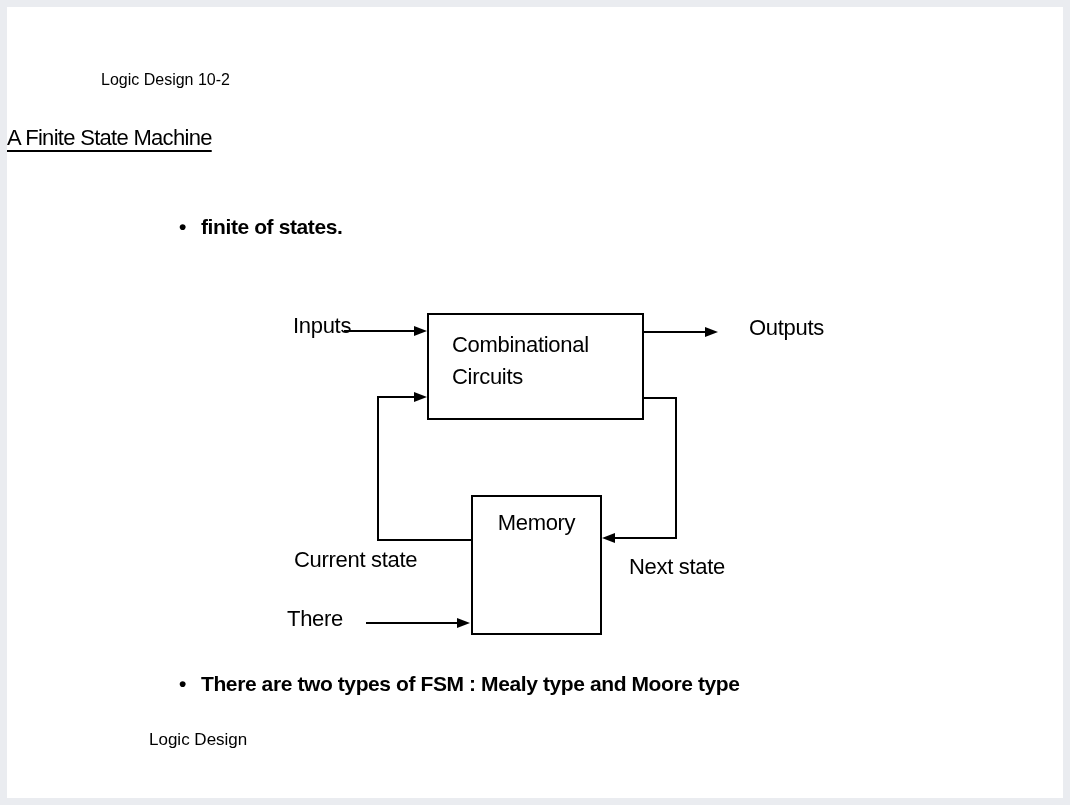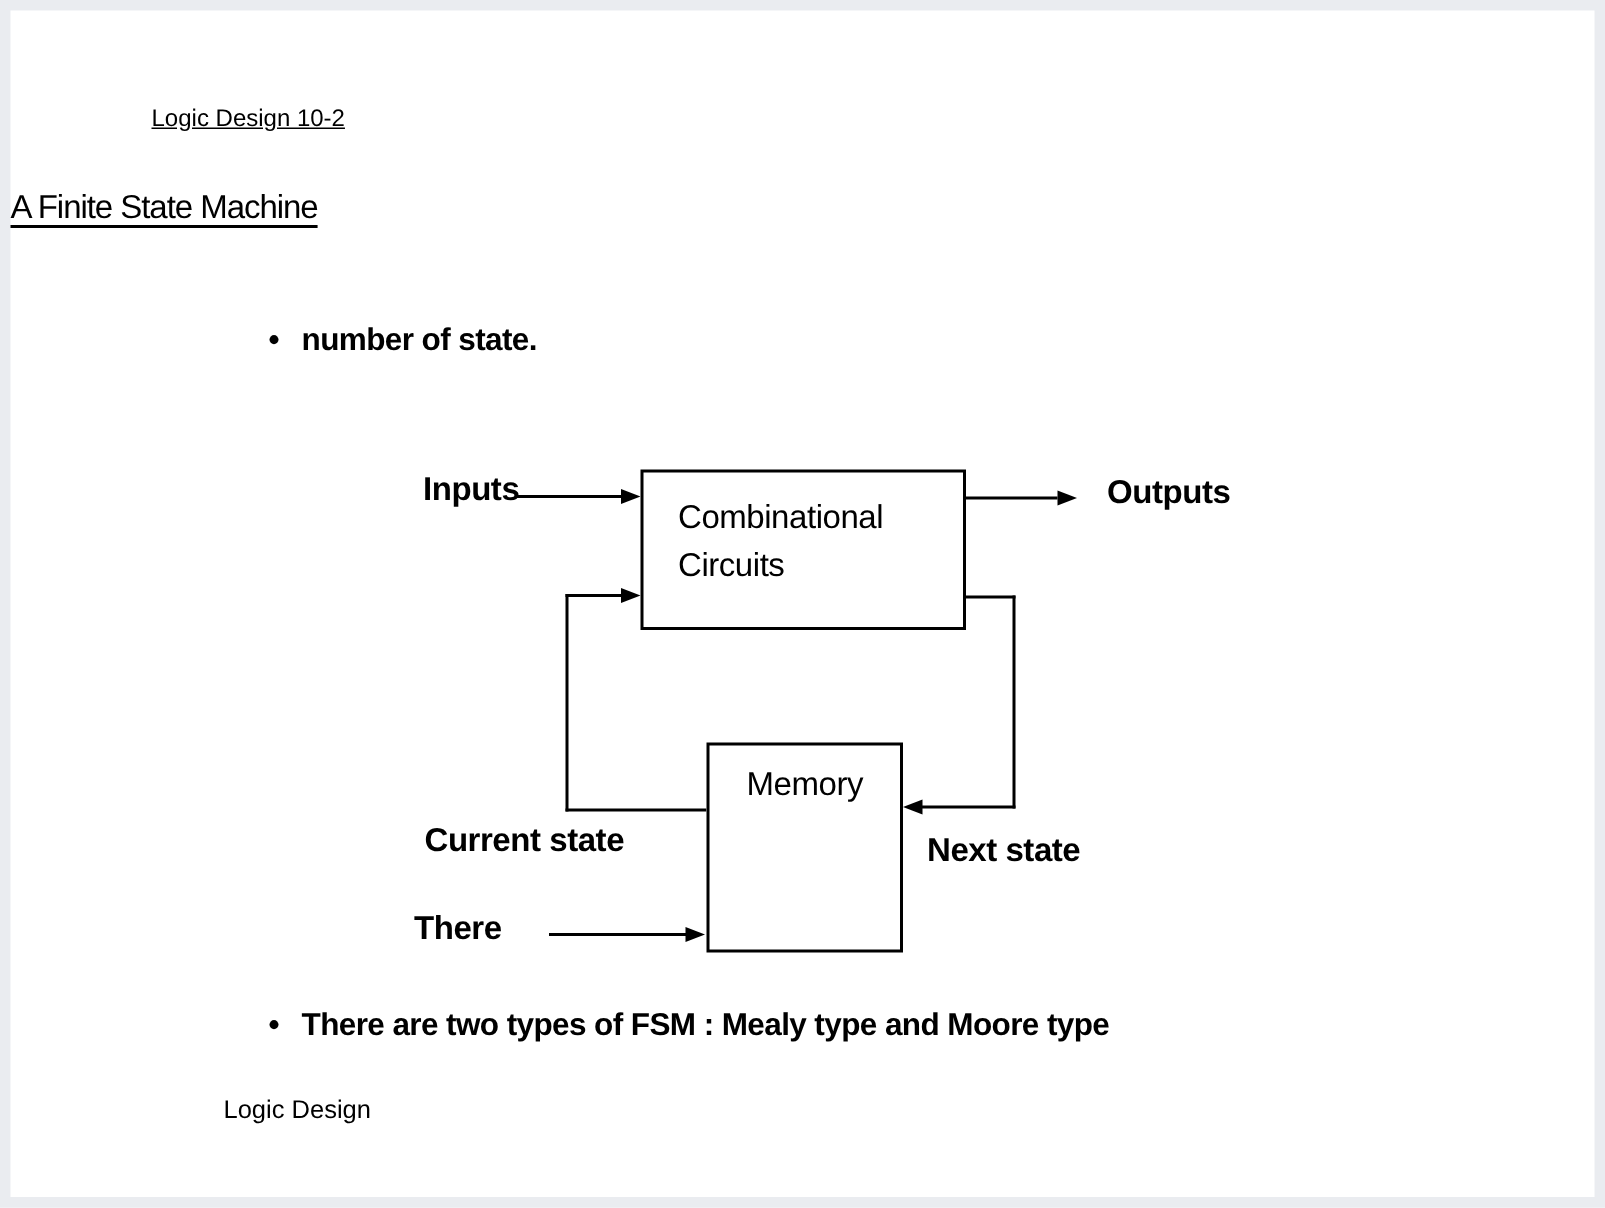--- a/index.html
+++ b/index.html
@@ -19,21 +19,20 @@
     width: 1056px;
     height: 791px;
     background: #ffffff;
   }
   .hdr {
     position: absolute;
     left: 94px;
     top: 64px;
     font-size: 16px;
     white-space: nowrap;
-    text-decoration: underline;
   }
   .title {
     position: absolute;
     left: 0;
     top: 118px;
     width: 100%;
     text-align: left;
     font-size: 22px;
     letter-spacing: -0.7px;
     text-decoration: underline;
@@ -48,25 +47,26 @@
     letter-spacing: -0.4px;
     line-height: 30px;
     white-space: nowrap;
   }
   .bullet-item .marker {
     width: 22px;
     flex: 0 0 22px;
   }
   .lbl {
     position: absolute;
-    font-weight: bold;
+    font-weight: normal;
     font-size: 22px;
     letter-spacing: -0.3px;
     line-height: 24px;
     white-space: nowrap;
+    margin-left: 11px;
   }
   .box {
     position: absolute;
     border: 2px solid #000;
     background: #fff;
     box-sizing: border-box;
   }
   .box-text {
     font-weight: normal;
     font-size: 22px;
@@ -101,21 +101,21 @@
 
 <div class="slide">
 
   <div class="hdr">Logic Design 10-2</div>
 
   <div class="title">A Finite State Machine</div>
 
   <div class="bullet-item" style="left:172px; top:205px;">
     <span class="marker">•</span>
     <span>
-      <div>number of state.</div>
+      <div>finite of states.</div>
     </span>
   </div>
 
   <div>
 
     <div class="lbl" style="left:275px; top:307px;">Inputs</div>
     <div class="hline" style="left:337px; top:323px; width:71px;"></div>
     <div class="arr-r" style="left:407px; top:319px;"></div>
 
     <div class="box" style="left:420px; top:306px; width:217px; height:107px;">

